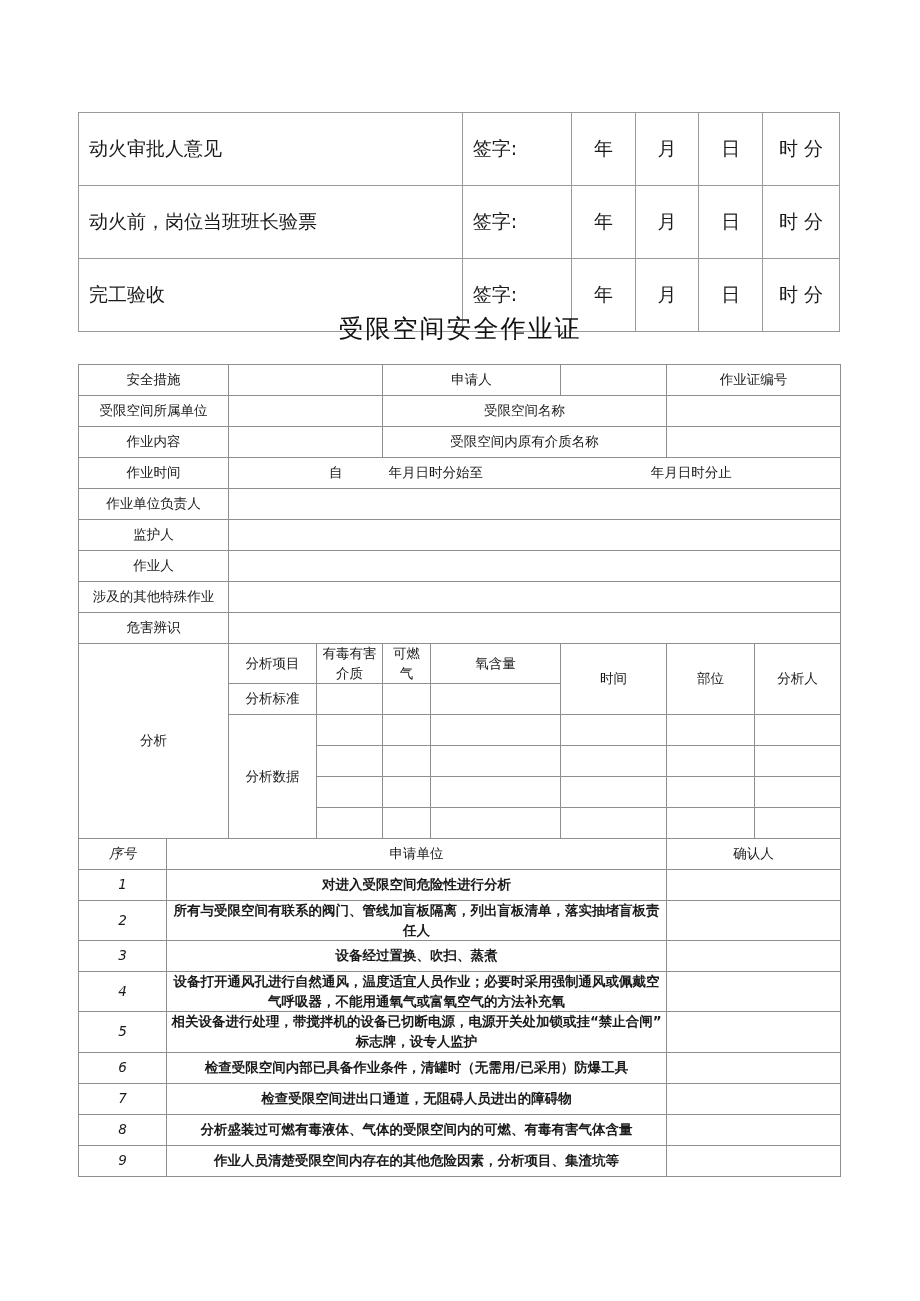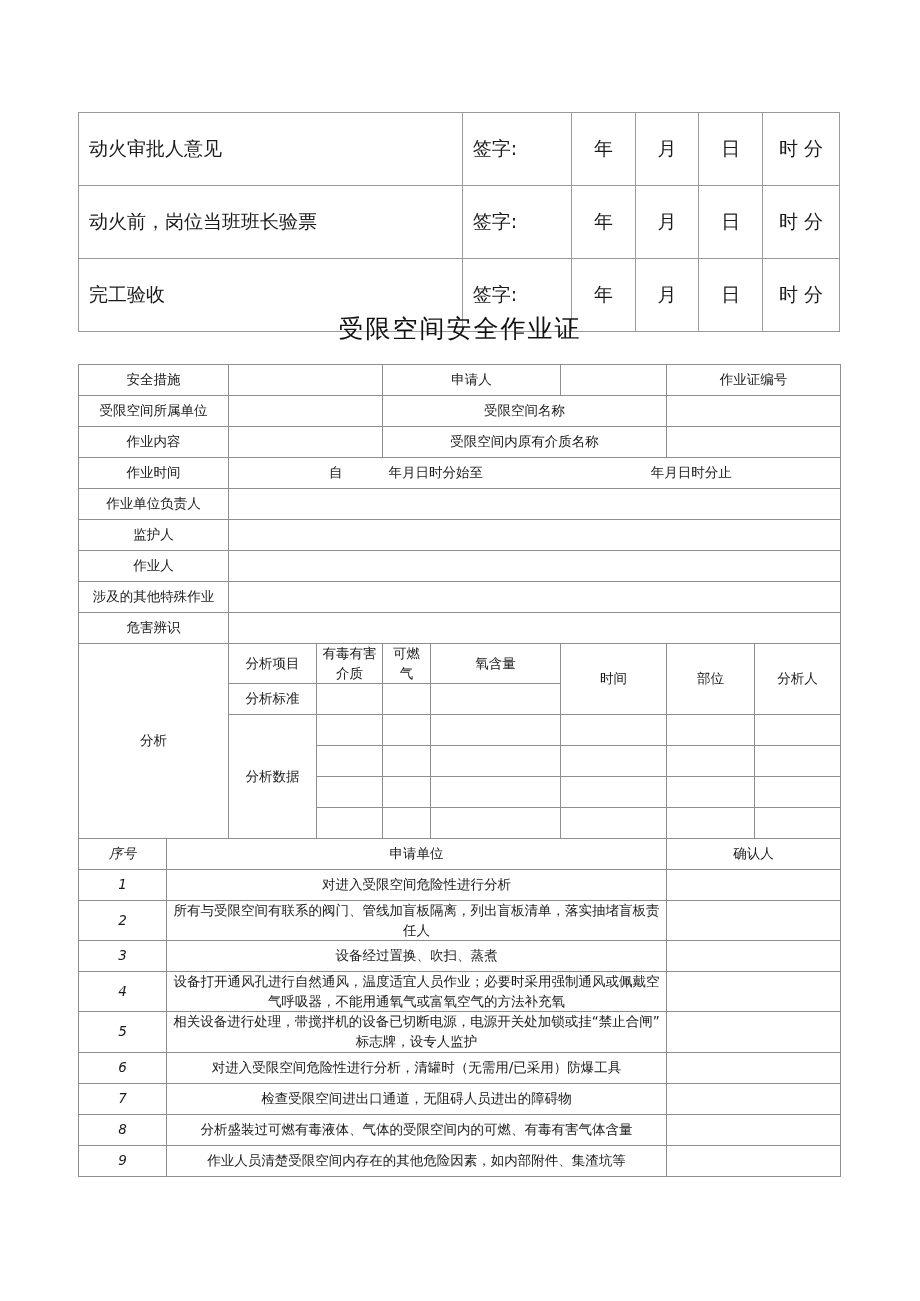--- a/index.html
+++ b/index.html
@@ -124,20 +124,21 @@
   .an-head { height: 47px; }
   .an-std { height: 34px; }
   .an-data { height: 27px; }
 
   
   .m-head { height: 33px; }
   .m-text {
     text-align: left;
     padding-left: 8px;
     line-height: 1.9;
+    font-weight: bold;
   }
   .m-num { text-align: center; font-style: italic; }
   .m-one { height: 38px; }
   .m-two { height: 58px; }
   .m-conf { }
 </style>
 </head>
 <body>
 
 <div class="page">
@@ -326,35 +327,35 @@
         <td class="m-text m-two" colspan="8">设备打开通风孔进行自然通风，温度适宜人员作业；必要时采用强制通风或佩戴空气呼吸器，不能用通氧气或富氧空气的方法补充氧</td>
         <td class="m-conf m-two" colspan="2"></td>
       </tr>
       <tr>
         <td class="m-num m-two">5</td>
         <td class="m-text m-two" colspan="8">相关设备进行处理，带搅拌机的设备已切断电源，电源开关处加锁或挂“禁止合闸”标志牌，设专人监护</td>
         <td class="m-conf m-two" colspan="2"></td>
       </tr>
       <tr>
         <td class="m-num m-one">6</td>
-        <td class="m-text m-one" colspan="8">对进入受限空间危险性进行分析，清罐时（无需用/已采用）防爆工具</td>
+        <td class="m-text m-one" colspan="8">检查受限空间内部已具备作业条件，清罐时（无需用/已采用）防爆工具</td>
         <td class="m-conf m-one" colspan="2"></td>
       </tr>
       <tr>
         <td class="m-num m-one">7</td>
         <td class="m-text m-one" colspan="8">检查受限空间进出口通道，无阻碍人员进出的障碍物</td>
         <td class="m-conf m-one" colspan="2"></td>
       </tr>
       <tr>
         <td class="m-num m-one">8</td>
         <td class="m-text m-one" colspan="8">分析盛装过可燃有毒液体、气体的受限空间内的可燃、有毒有害气体含量</td>
         <td class="m-conf m-one" colspan="2"></td>
       </tr>
       <tr>
         <td class="m-num m-one">9</td>
-        <td class="m-text m-one" colspan="8">作业人员清楚受限空间内存在的其他危险因素，如内部附件、集渣坑等</td>
+        <td class="m-text m-one" colspan="8">作业人员清楚受限空间内存在的其他危险因素，分析项目、集渣坑等</td>
         <td class="m-conf m-one" colspan="2"></td>
       </tr>
 
     </tbody>
   </table>
 
 </div>
 
 </body></html>

